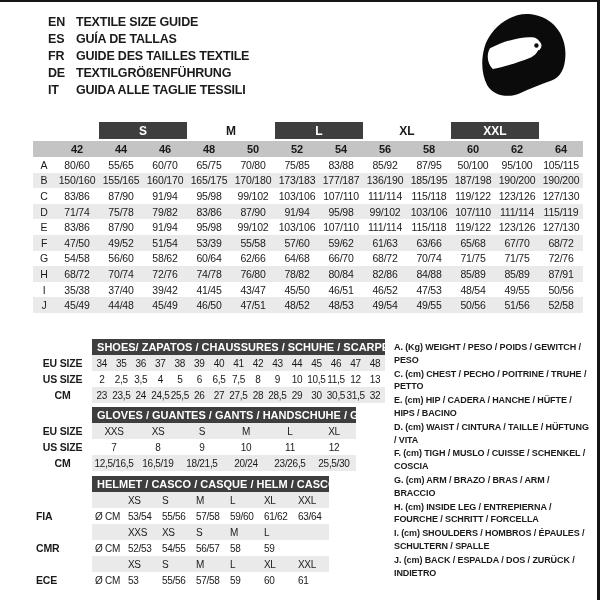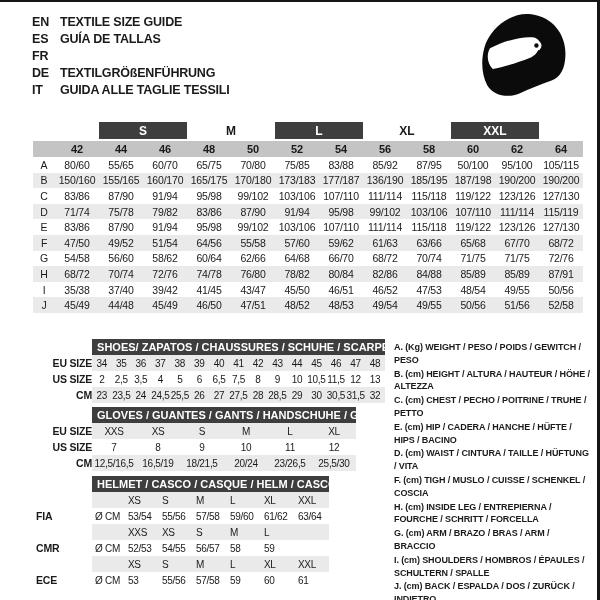--- a/index.html
+++ b/index.html
@@ -6,39 +6,39 @@
   html,body{margin:0;padding:0;}
   body{
     width:600px;height:600px;position:relative;background:#fff;color:var(--ink);
     border-top:2px solid #151515;border-right:3px solid #151515;box-sizing:border-box;
     font-family:"Liberation Sans", sans-serif;overflow:hidden;
   }
   table{border-collapse:collapse;table-layout:fixed;}
   td{overflow:hidden;white-space:nowrap;padding:0;}
 
   
-  .langs{position:absolute;left:32px;top:12px;}
+  .langs{position:absolute;left:48px;top:12px;}
   .lang-row{display:flex;font-weight:bold;font-size:12.5px;line-height:17px;letter-spacing:-0.2px;}
   .lang-row .code{width:28px;flex:0 0 28px;}
 
   
   .helmet-ico{position:absolute;left:478px;top:6px;width:92px;height:100px;}
 
   
   .main{position:absolute;left:33px;top:120px;width:550px;font-size:10.5px;letter-spacing:-0.2px;}
   .main td{height:15.6px;text-align:center;}
   .main .grp{height:17px;font-weight:bold;font-size:12px;border-bottom:2px solid #fff;letter-spacing:0;}
   .main .grp.dark{background:var(--dark);color:#fff;}
   .main tr.sizes td{background:var(--mid);font-weight:bold;font-size:11px;height:16px;}
   .main tr.stripe td{background:var(--light);}
 
   
   .sub{position:absolute;left:33px;font-size:10px;letter-spacing:-0.3px;}
   .sub td{height:16px;text-align:center;}
-  .sub td.lbl{text-align:right;font-weight:bold;background:#fff;font-size:10.5px;letter-spacing:-0.2px;}
+  .sub td.lbl{text-align:center;font-weight:bold;background:#fff;font-size:10.5px;letter-spacing:-0.2px;}
   .sub td.bar{background:var(--dark);color:#fff;text-align:left;padding-left:5px;
               font-weight:bold;font-size:11px;letter-spacing:0;height:16px;}
   .sub tr.stripe td:not(.lbl){background:var(--light);}
   #shoes{top:337px;width:352px;}
   #gloves{top:405px;width:323px;}
   #helmet-table{top:474px;width:296px;}
   #helmet-table td{text-align:left;padding-left:3px;}
   #helmet-table td.bar{padding-left:5px;}
 
   
@@ -53,20 +53,21 @@
   <div class="lang-row">
     <span class="code">EN</span>
     <span>TEXTILE SIZE GUIDE</span>
   </div>
   <div class="lang-row">
     <span class="code">ES</span>
     <span>GUÍA DE TALLAS</span>
   </div>
   <div class="lang-row">
     <span class="code">FR</span>
+    <span>GUIDE DES TAILLES TEXTILE</span>
   </div>
   <div class="lang-row">
     <span class="code">DE</span>
     <span>TEXTILGRÖßENFÜHRUNG</span>
   </div>
   <div class="lang-row">
     <span class="code">IT</span>
     <span>GUIDA ALLE TAGLIE TESSILI</span>
   </div>
 </div>
@@ -183,21 +184,21 @@
         <td>115/118</td>
         <td>119/122</td>
         <td>123/126</td>
         <td>127/130</td>
       </tr>
       <tr class="stripe">
         <td>F</td>
         <td>47/50</td>
         <td>49/52</td>
         <td>51/54</td>
-        <td>64/56</td>
+        <td>53/39</td>
         <td>55/58</td>
         <td>57/60</td>
         <td>59/62</td>
         <td>61/63</td>
         <td>63/66</td>
         <td>65/68</td>
         <td>67/70</td>
         <td>68/72</td>
       </tr>
       <tr>
@@ -439,22 +440,21 @@
         <td>57/58</td>
         <td>59</td>
         <td>60</td>
         <td>61</td>
       </tr>
     </tbody>
 </table>
 
 <div class="legend">
     <div class="legend-item">A. (Kg) WEIGHT / PESO / POIDS / GEWITCH / PESO</div>
-    <div class="legend-item">B. (cm) HEIGHT / ALTURA / HAUTEUR / HÖHE / ALTEZZA</div>
     <div class="legend-item">C. (cm) CHEST / PECHO / POITRINE / TRUHE / PETTO</div>
     <div class="legend-item">E. (cm) HIP / CADERA / HANCHE / HÜFTE / HIPS / BACINO</div>
     <div class="legend-item">D. (cm) WAIST / CINTURA / TAILLE / HÜFTUNG / VITA</div>
     <div class="legend-item">F. (cm) TIGH / MUSLO / CUISSE / SCHENKEL / COSCIA</div>
+    <div class="legend-item">G. (cm) ARM / BRAZO / BRAS / ARM / BRACCIO</div>
     <div class="legend-item">H. (cm) INSIDE LEG / ENTREPIERNA / FOURCHE / SCHRITT / FORCELLA</div>
-    <div class="legend-item">G. (cm) ARM / BRAZO / BRAS / ARM / BRACCIO</div>
     <div class="legend-item">I. (cm) SHOULDERS / HOMBROS / ÉPAULES / SCHULTERN / SPALLE</div>
     <div class="legend-item">J. (cm) BACK / ESPALDA / DOS / ZURÜCK / INDIETRO</div>
   </div>
 
 </body></html>

